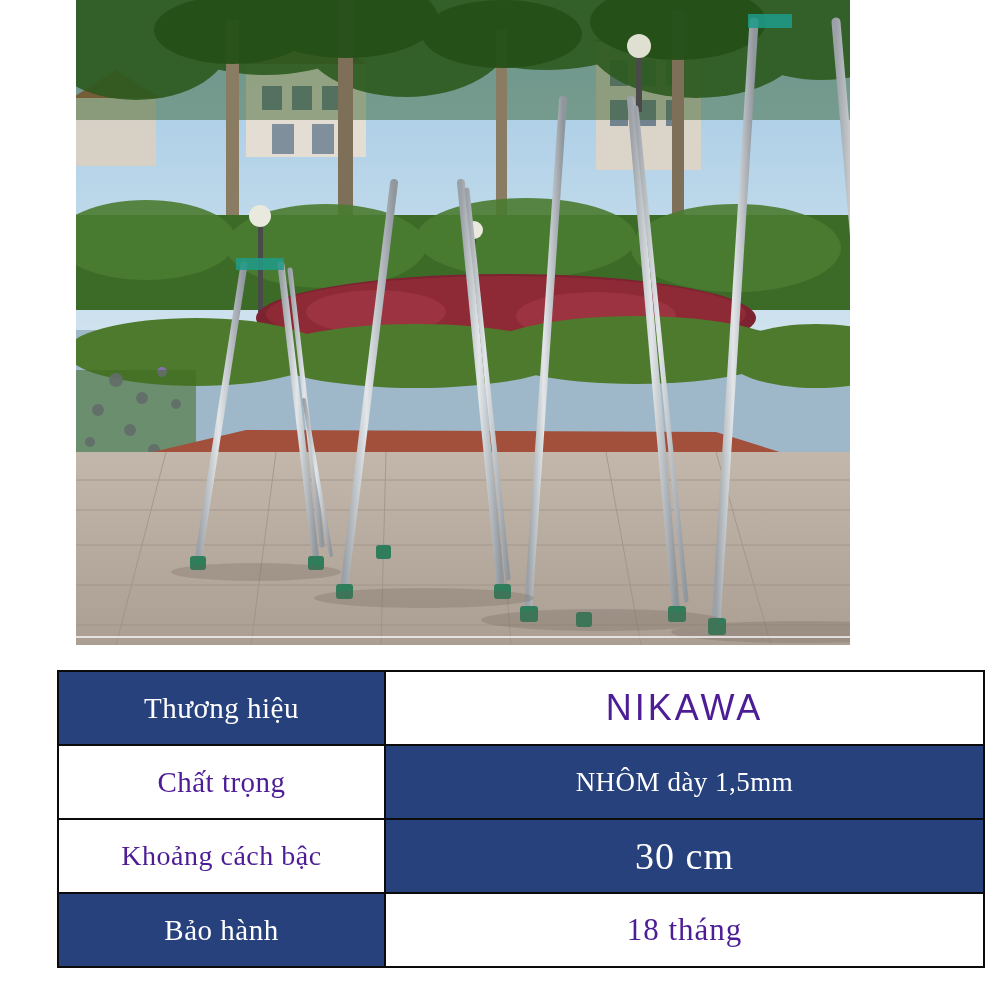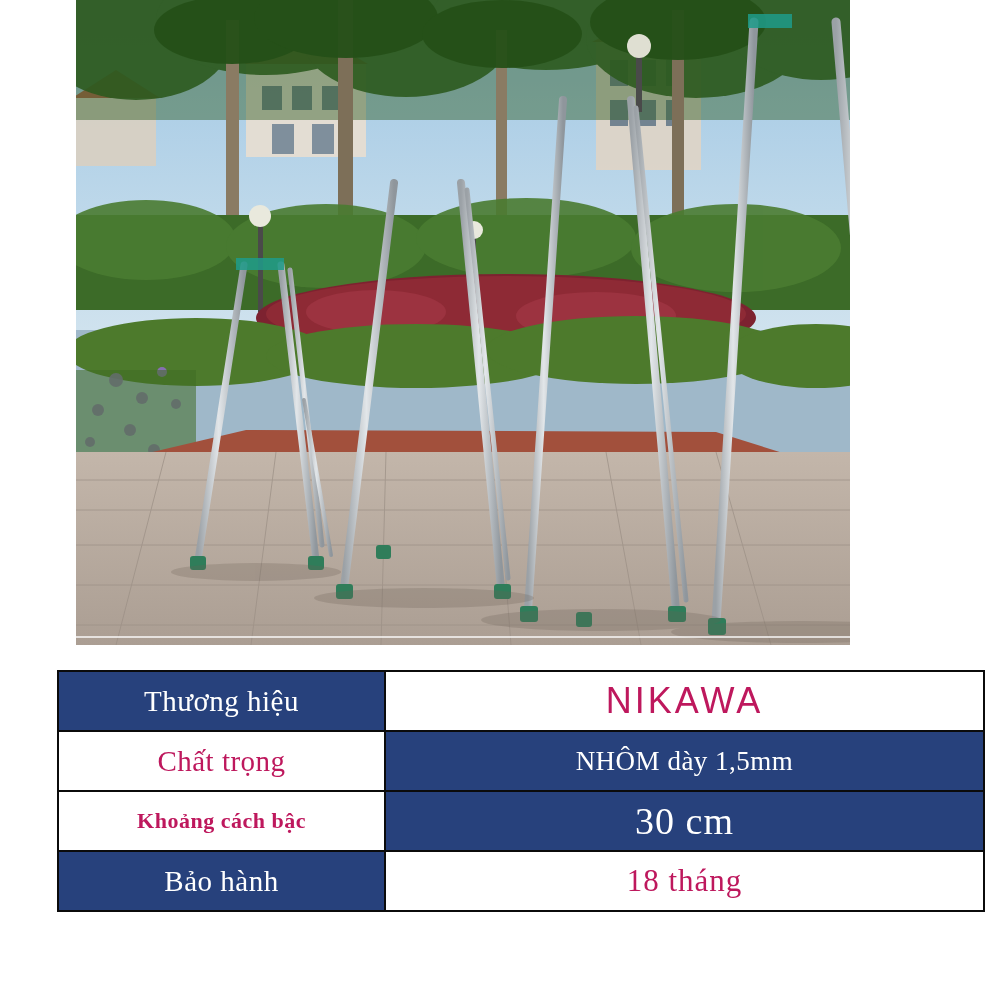--- a/index.html
+++ b/index.html
@@ -35,21 +35,21 @@
 
   
   .spec-table {
     position: absolute;
     left: 57px;
     top: 670px;
     width: 886px;
     border-collapse: collapse;
     table-layout: fixed;
   }
-  .spec-table tr { height: 60px; }
+  .spec-table tr { height: 74px; }
   .spec-table td {
     border: 2px solid #0b0b0b;
     padding: 0 10px;
     text-align: center;
     vertical-align: middle;
     white-space: nowrap;
     overflow: hidden;
   }
   .col-label { width: 305px; }
   .col-value { width: 577px; }
@@ -63,32 +63,32 @@
     letter-spacing: 1px;
   }
 
   
   .fill-blue {
     background: #27417c;
     color: #ffffff;
   }
   .fill-white {
     background: #ffffff;
-    color: #be185d;
+    color: #4c1d95;
     margin-top: 7px;
   }
 
   
   .v-brand { font-size: 36px; letter-spacing: 3px; font-family: "Liberation Sans", sans-serif; }
   .v-material { font-size: 27px; letter-spacing: .5px; }
   .v-load { font-size: 40px; letter-spacing: 1px; }
   .v-step { font-size: 38px; letter-spacing: 1px; margin-left: 41px; }
   .v-warranty { font-size: 31px; }
 
-  .l-step { font-size: 22px; font-weight: bold; }
+  .l-step { font-size: 28px; }
 </style>
 </head>
 <body>
 
 <div id="page">
 
   <div class="photo">
     <svg viewBox="0 0 774 645" preserveAspectRatio="none">
       <defs>
         <linearGradient id="skyG" x1="0" y1="0" x2="0" y2="1">

